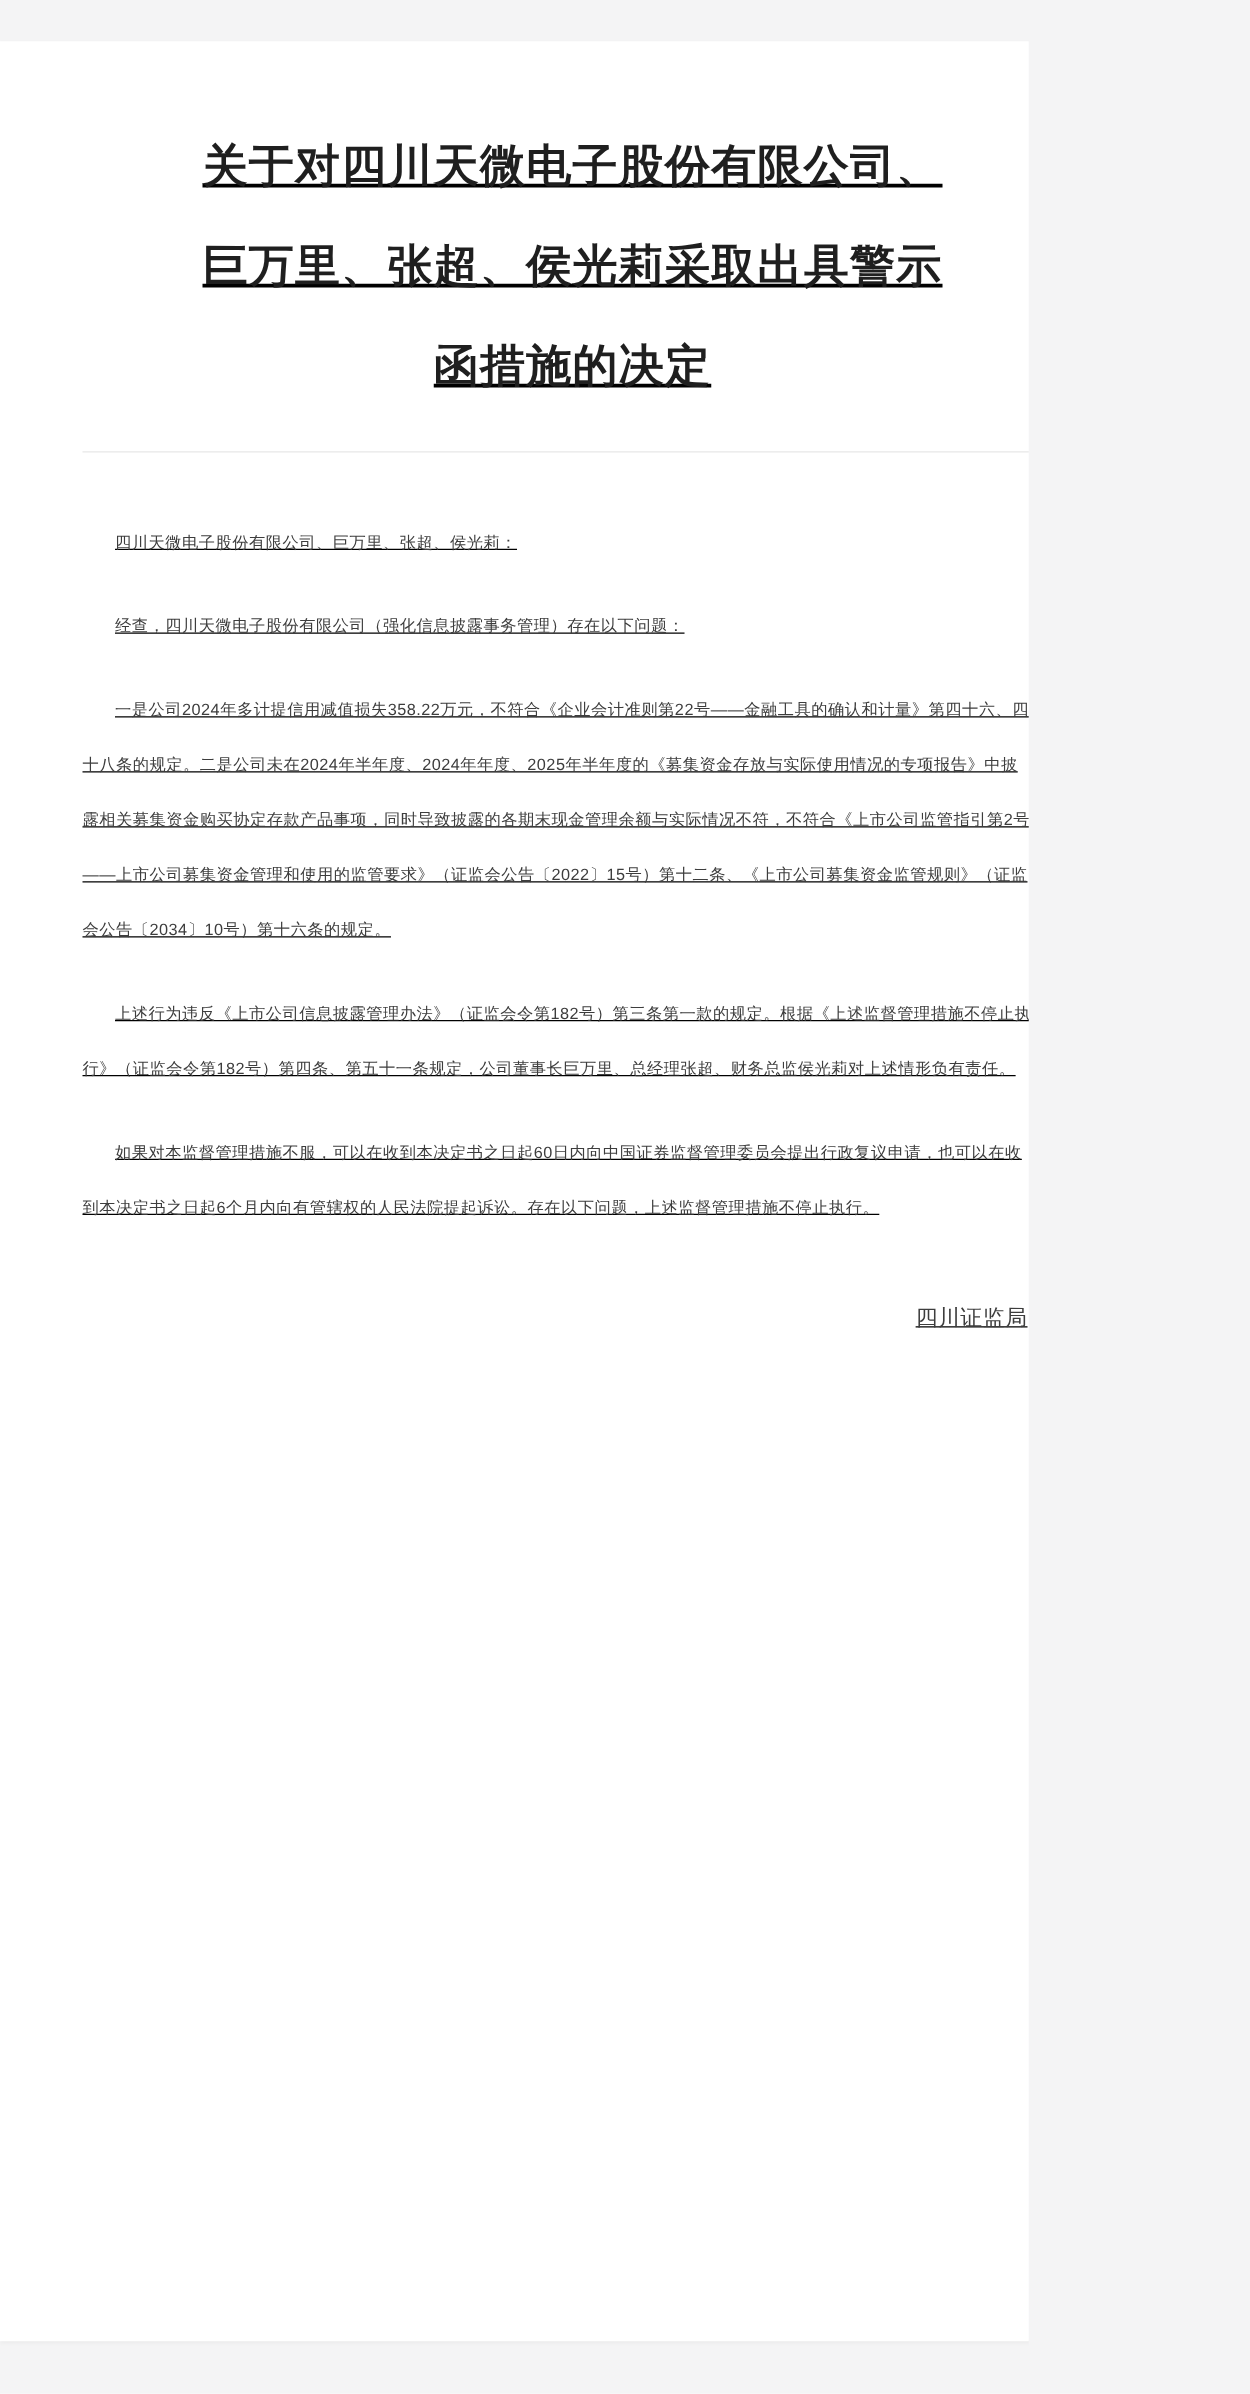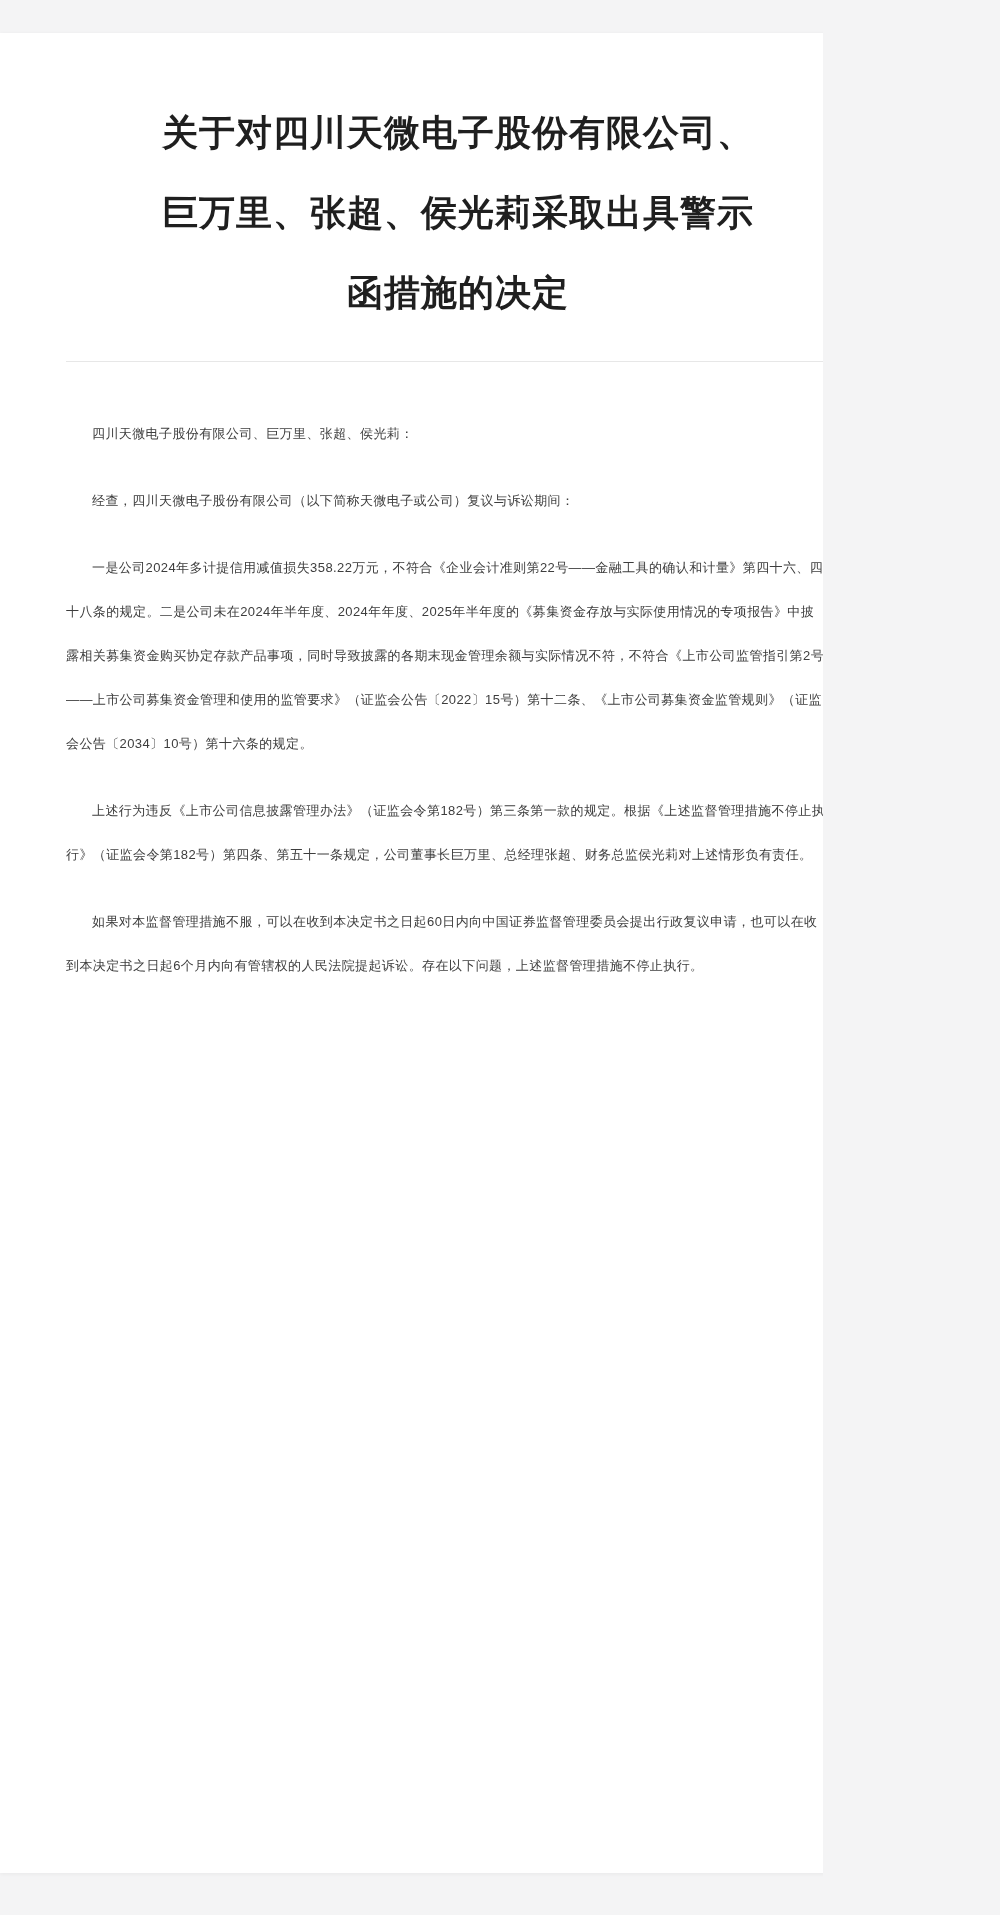--- a/index.html
+++ b/index.html
@@ -9,20 +9,21 @@
   body {
     width: 1000px;
     height: 1915px;
     background: #f4f4f5;
     font-family: "Liberation Sans", sans-serif;
   }
   .page {
     width: 823px;
     height: 1915px;
     overflow: hidden;
+    text-decoration: underline;
   }
   .card {
     box-sizing: border-box;
     width: 916px;
     min-height: 1840px;
     margin: 33px auto 0;
     background: #ffffff;
     box-shadow: 0 1px 4px rgba(0,0,0,0.05);
     padding: 60px 66px 80px;
   }
@@ -73,27 +74,28 @@
   <div class="card">
 
     <h1 class="title">关于对四川天微电子股份有限公司、巨万里、张超、侯光莉采取出具警示函措施的决定</h1>
 
     <hr class="divider">
 
     <div class="doc-body">
 
       <p class="para">四川天微电子股份有限公司、巨万里、张超、侯光莉：</p>
 
-      <p class="para">经查，四川天微电子股份有限公司（以下简称天微电子或公司）复议与诉讼期间：</p>
+      <p class="para">经查，四川天微电子股份有限公司（强化信息披露事务管理）存在以下问题：</p>
 
       <p class="para">一是公司2024年多计提信用减值损失358.22万元，不符合《企业会计准则第22号——金融工具的确认和计量》第四十六、四十八条的规定。二是公司未在2024年半年度、2024年年度、2025年半年度的《募集资金存放与实际使用情况的专项报告》中披露相关募集资金购买协定存款产品事项，同时导致披露的各期末现金管理余额与实际情况不符，不符合《上市公司监管指引第2号——上市公司募集资金管理和使用的监管要求》（证监会公告〔2022〕15号）第十二条、《上市公司募集资金监管规则》（证监会公告〔2034〕10号）第十六条的规定。</p>
 
       <p class="para">上述行为违反《上市公司信息披露管理办法》（证监会令第182号）第三条第一款的规定。根据《上述监督管理措施不停止执行》（证监会令第182号）第四条、第五十一条规定，公司董事长巨万里、总经理张超、财务总监侯光莉对上述情形负有责任。</p>
 
 
       <p class="para">如果对本监督管理措施不服，可以在收到本决定书之日起60日内向中国证券监督管理委员会提出行政复议申请，也可以在收到本决定书之日起6个月内向有管辖权的人民法院提起诉讼。存在以下问题，上述监督管理措施不停止执行。</p>
 
       <div class="signature">
+        <p class="sig-line">四川证监局</p>
       </div>
 
     </div>
   </div>
 </div>
 
 </body></html>

